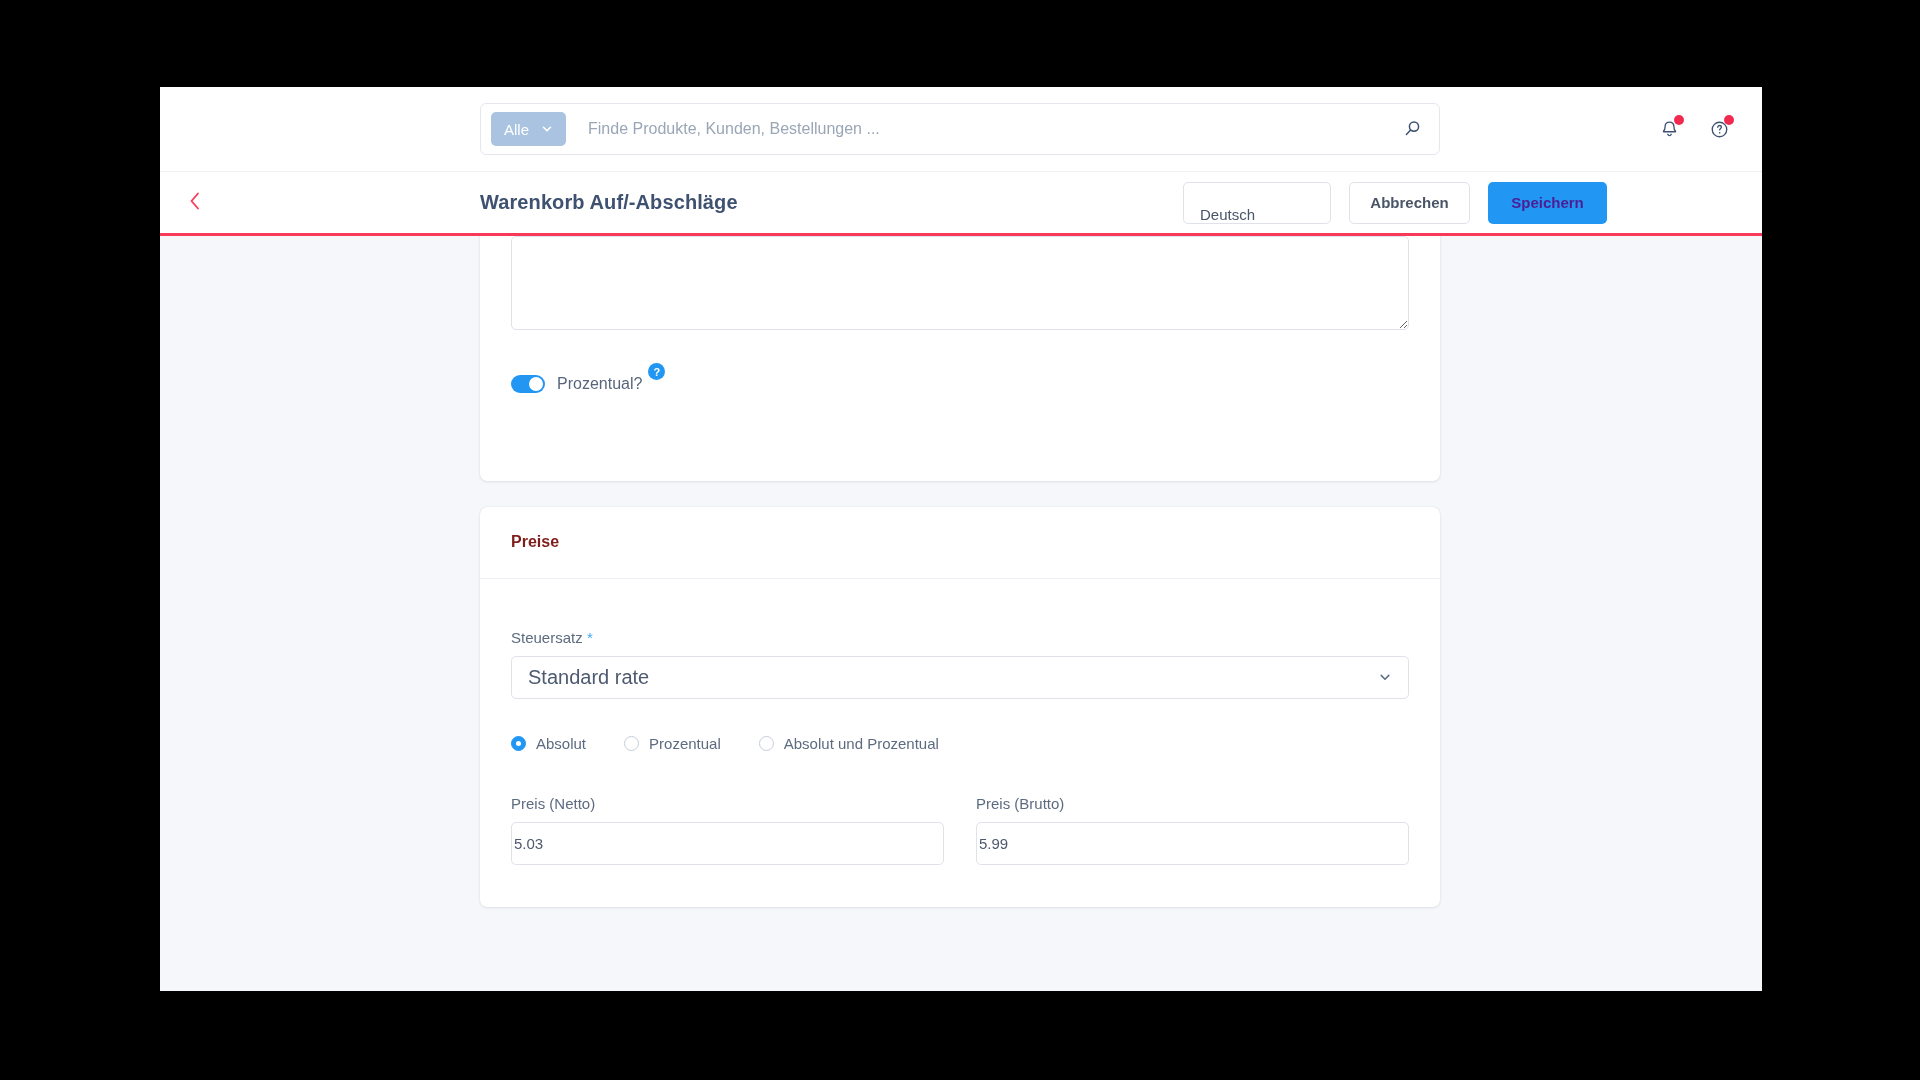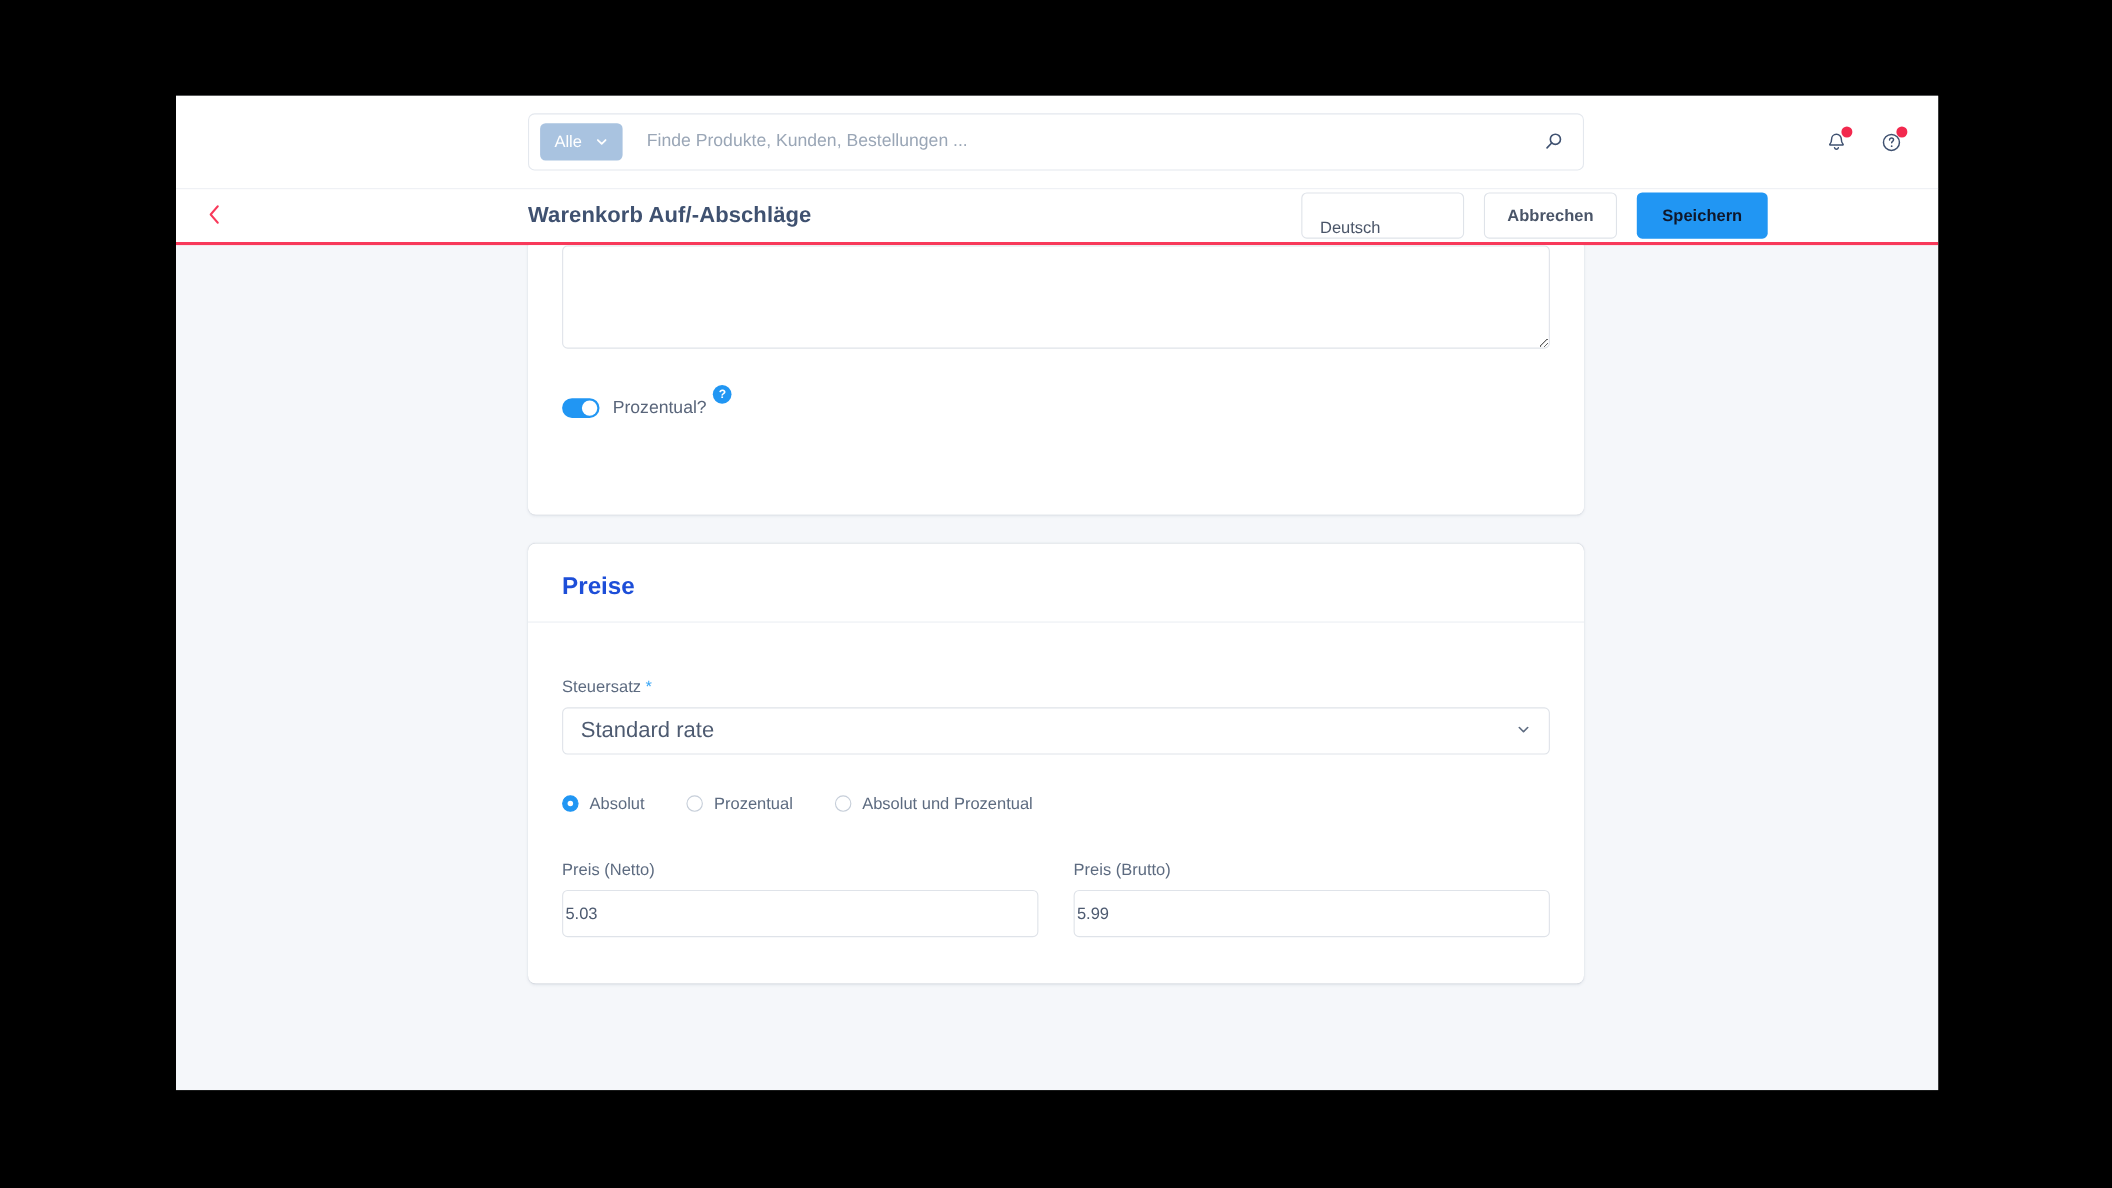--- a/index.html
+++ b/index.html
@@ -102,21 +102,21 @@
   .badge-dot {
     position: absolute;
     top: -1px; right: -2px;
     width: 10px; height: 10px;
     background: #f2294e;
     border-radius: 50%;
   }
 
   
   .pageheader {
-    height: 52px;
+    height: 65px;
     background: #ffffff;
     border-top: 1px solid #eef0f4;
     border-bottom: 3px solid #f8395a;
     flex: 0 0 auto;
     position: relative;
     display: flex;
     align-items: center;
   }
 
   .back-btn {
@@ -172,21 +172,21 @@
     cursor: pointer;
     font-family: "Liberation Sans", sans-serif;
   }
 
   .btn-primary {
     height: 42px;
     min-width: 119px;
     border: none;
     border-radius: 5px;
     background: #2196f3;
-    color: #0f172a;
+    color: #4c1d95;
     font-size: 15px;
     font-weight: bold;
     cursor: pointer;
     font-family: "Liberation Sans", sans-serif;
   }
 
   
   .content {
     flex: 1;
     background: #f5f7fa;
@@ -269,23 +269,23 @@
     align-self: flex-start;
     margin-top: -12px;
     cursor: pointer;
   }
 
   
   .card-title {
     position: absolute;
     left: 31px;
     top: 26px;
-    font-size: 22px;
+    font-size: 16px;
     font-weight: bold;
-    color: #1d4ed8;
+    color: #7f1d1d;
   }
   .card-divider {
     position: absolute;
     left: 0; right: 0;
     top: 71px;
     height: 1px;
     background: #eceff3;
   }
 
   .field-label {

